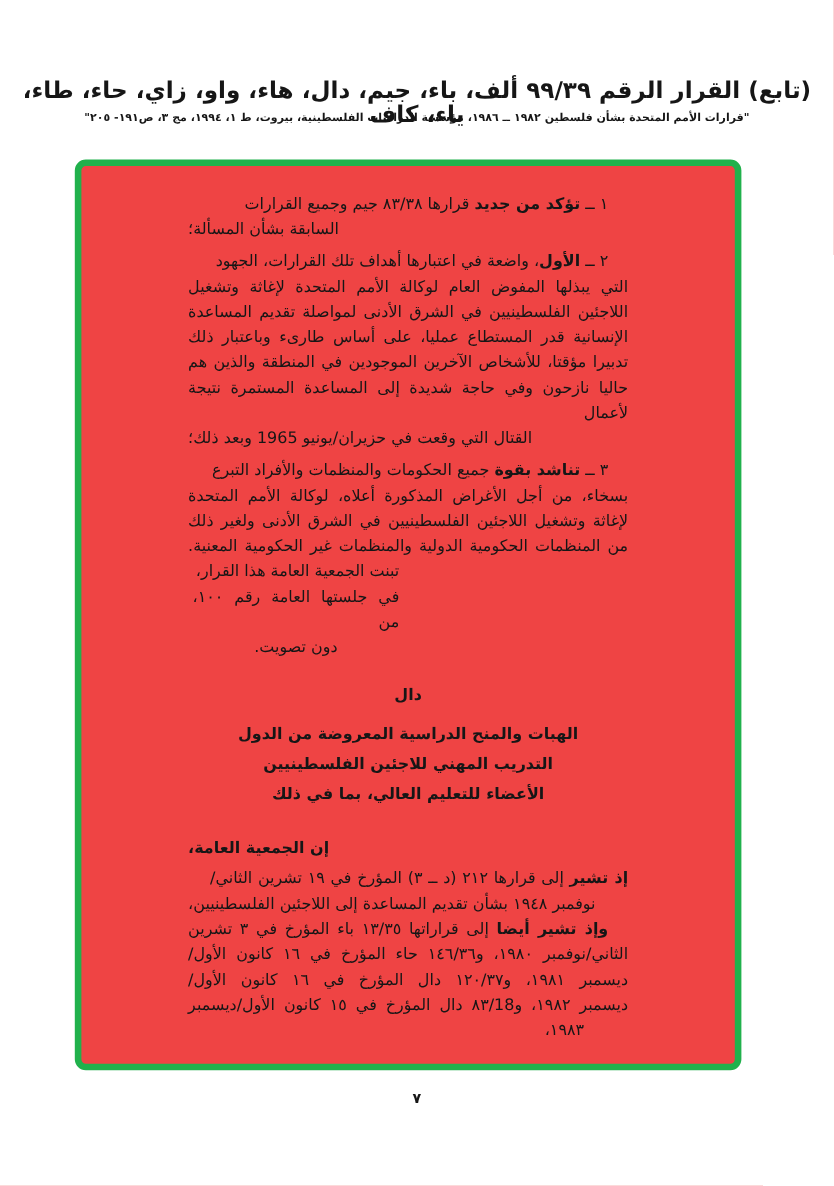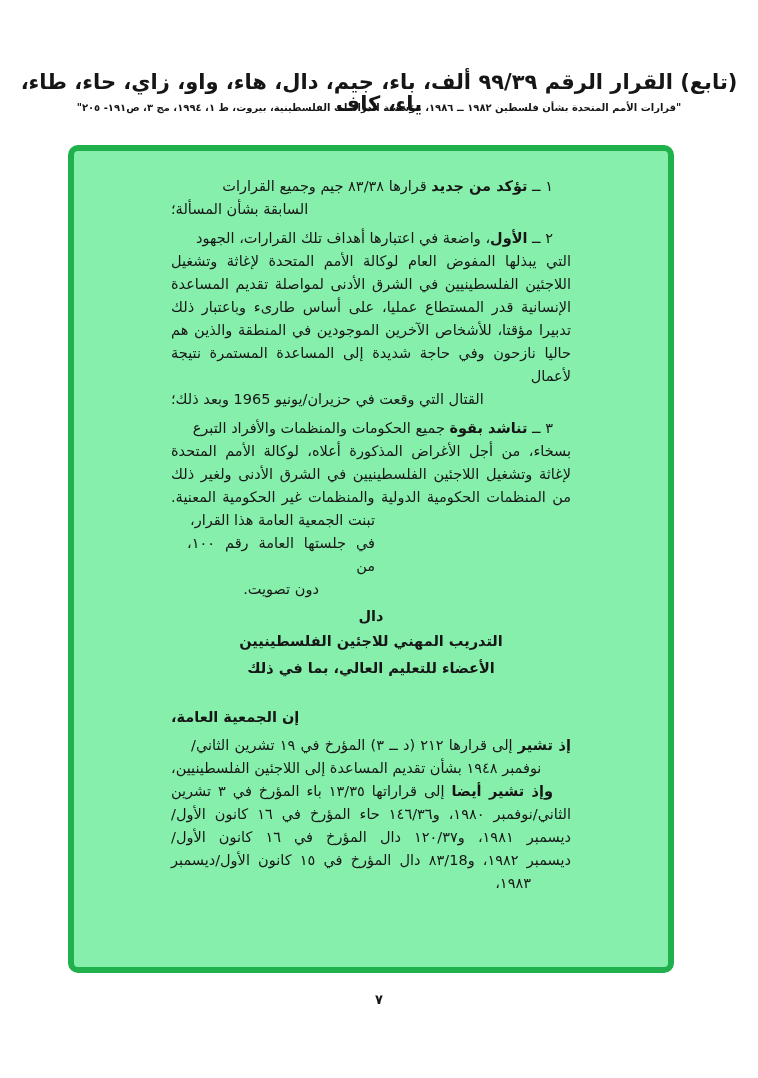--- a/index.html
+++ b/index.html
@@ -6,32 +6,32 @@
   html,body{margin:0;padding:0;}
   body{
     width:758px;height:1078px;position:relative;background:#ffffff;
     font-family:"DejaVu Sans",sans-serif;color:var(--ink);overflow:hidden;
   }
   .hdr1{position:absolute;top:71px;left:0;width:758px;text-align:center;
         direction:rtl;font-weight:700;font-size:21px;line-height:22px;}
   .hdr2{position:absolute;top:101px;left:0;width:758px;text-align:center;
         direction:rtl;font-weight:700;font-size:10px;line-height:14px;}
   .box{position:absolute;left:68px;top:145px;width:594px;height:816px;
-       border:6px solid var(--green);border-radius:10px;background:#86efac;}
+       border:6px solid var(--green);border-radius:10px;background:#ef4444;}
   .col{direction:rtl;width:400px;margin:24px auto 0 auto;
        font-size:14.5px;line-height:23px;color:var(--ink);}
   .line{min-height:23px;}
   .line.r{text-align:right;}
   .line.l{text-align:left;}
   .line.c{text-align:center;}
   .line.j{text-align:justify;text-align-last:justify;}
   .line.title{line-height:27px;}
   .line.narrow{width:188px;margin-left:auto;margin-right:0;direction:rtl;}
   
-  .line.narrow{margin-right:auto;margin-left:16px;}
+  .line.narrow{margin-right:auto;margin-left:4px;}
   .b{font-weight:700;}
   .pgnum{position:absolute;top:992px;left:0;width:758px;text-align:center;
          font-weight:700;font-size:13px;}
 </style>
 </head>
 <body>
 
 <div class="hdr1">(تابع) القرار الرقم ٩٩/٣٩ ألف، باء، جيم، دال، هاء، واو، زاي، حاء، طاء، ياء، كاف</div>
 
 <div class="hdr2">"قرارات الأمم المتحدة بشأن فلسطين ١٩٨٢ ــ ١٩٨٦، مؤسسة الدراسات الفلسطينية، بيروت، ط ١، ١٩٩٤، مج ٣، ص١٩١- ٢٠٥"</div>
@@ -47,21 +47,22 @@
       <div class="line j"><span>تدبيرا مؤقتا، للأشخاص الآخرين الموجودين في المنطقة والذين هم</span></div>
       <div class="line j"><span>حاليا نازحون وفي حاجة شديدة إلى المساعدة المستمرة نتيجة لأعمال</span></div>
       <div class="line l"><span>القتال التي وقعت في حزيران/يونيو 1965 وبعد ذلك؛</span></div>
       <div class="line r" style="margin-top: 6px; padding-right: 18px;"><span>٣ ــ </span><span class="b">تناشد بقوة</span><span> جميع الحكومات والمنظمات والأفراد التبرع</span></div>
       <div class="line j"><span>بسخاء، من أجل الأغراض المذكورة أعلاه، لوكالة الأمم المتحدة</span></div>
       <div class="line j"><span>لإغاثة وتشغيل اللاجئين الفلسطينيين في الشرق الأدنى ولغير ذلك</span></div>
       <div class="line j"><span>من المنظمات الحكومية الدولية والمنظمات غير الحكومية المعنية.</span></div>
       <div class="line r narrow"><span>تبنت الجمعية العامة هذا القرار،</span></div>
       <div class="line j narrow"><span>في جلستها العامة رقم ١٠٠، من</span></div>
       <div class="line c narrow"><span>دون تصويت.</span></div>
-      <div class="line c" style="margin-top: 4px;"><span class="b">دال</span></div>
+      <div class="line c" style="margin-top: 20px;"><span class="b">دال</span></div>
+      <div class="line c title" style="margin-top: 11px;"><span class="b">الهبات والمنح الدراسية المعروضة من الدول</span></div>
       <div class="line c title"><span class="b">التدريب المهني للاجئين الفلسطينيين</span></div>
       <div class="line c title"><span class="b">الأعضاء للتعليم العالي، بما في ذلك</span></div>
       <div class="line l" style="margin-top: 24px;"><span class="b">إن الجمعية العامة،</span></div>
       <div class="line j" style="margin-top: 5px; margin-left: 20px;"><span class="b">إذ تشير</span><span> إلى قرارها ٢١٢ (د ــ ٣) المؤرخ في ١٩ تشرين الثاني/</span></div>
       <div class="line l"><span>نوفمبر ١٩٤٨ بشأن تقديم المساعدة إلى اللاجئين الفلسطينيين،</span></div>
       <div class="line j" style="padding-right: 18px;"><span class="b">وإذ تشير أيضا</span><span> إلى قراراتها ١٣/٣٥ باء المؤرخ في ٣ تشرين</span></div>
       <div class="line j"><span>الثاني/نوفمبر ١٩٨٠، و١٤٦/٣٦ حاء المؤرخ في ١٦ كانون الأول/</span></div>
       <div class="line j"><span>ديسمبر ١٩٨١، و١٢٠/٣٧ دال المؤرخ في ١٦ كانون الأول/</span></div>
       <div class="line j"><span>ديسمبر ١٩٨٢، و٨٣/18 دال المؤرخ في ١٥ كانون الأول/ديسمبر</span></div>
       <div class="line r" style="padding-right: 40px;"><span>١٩٨٣،</span></div>

